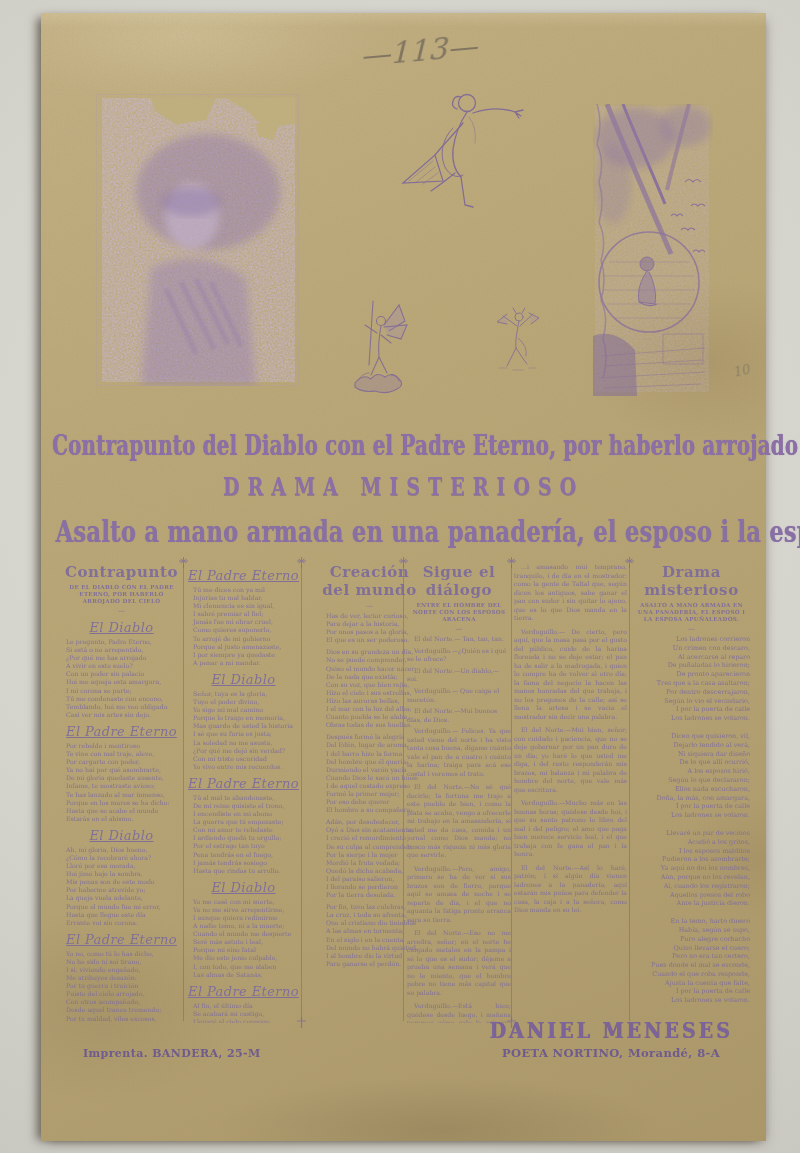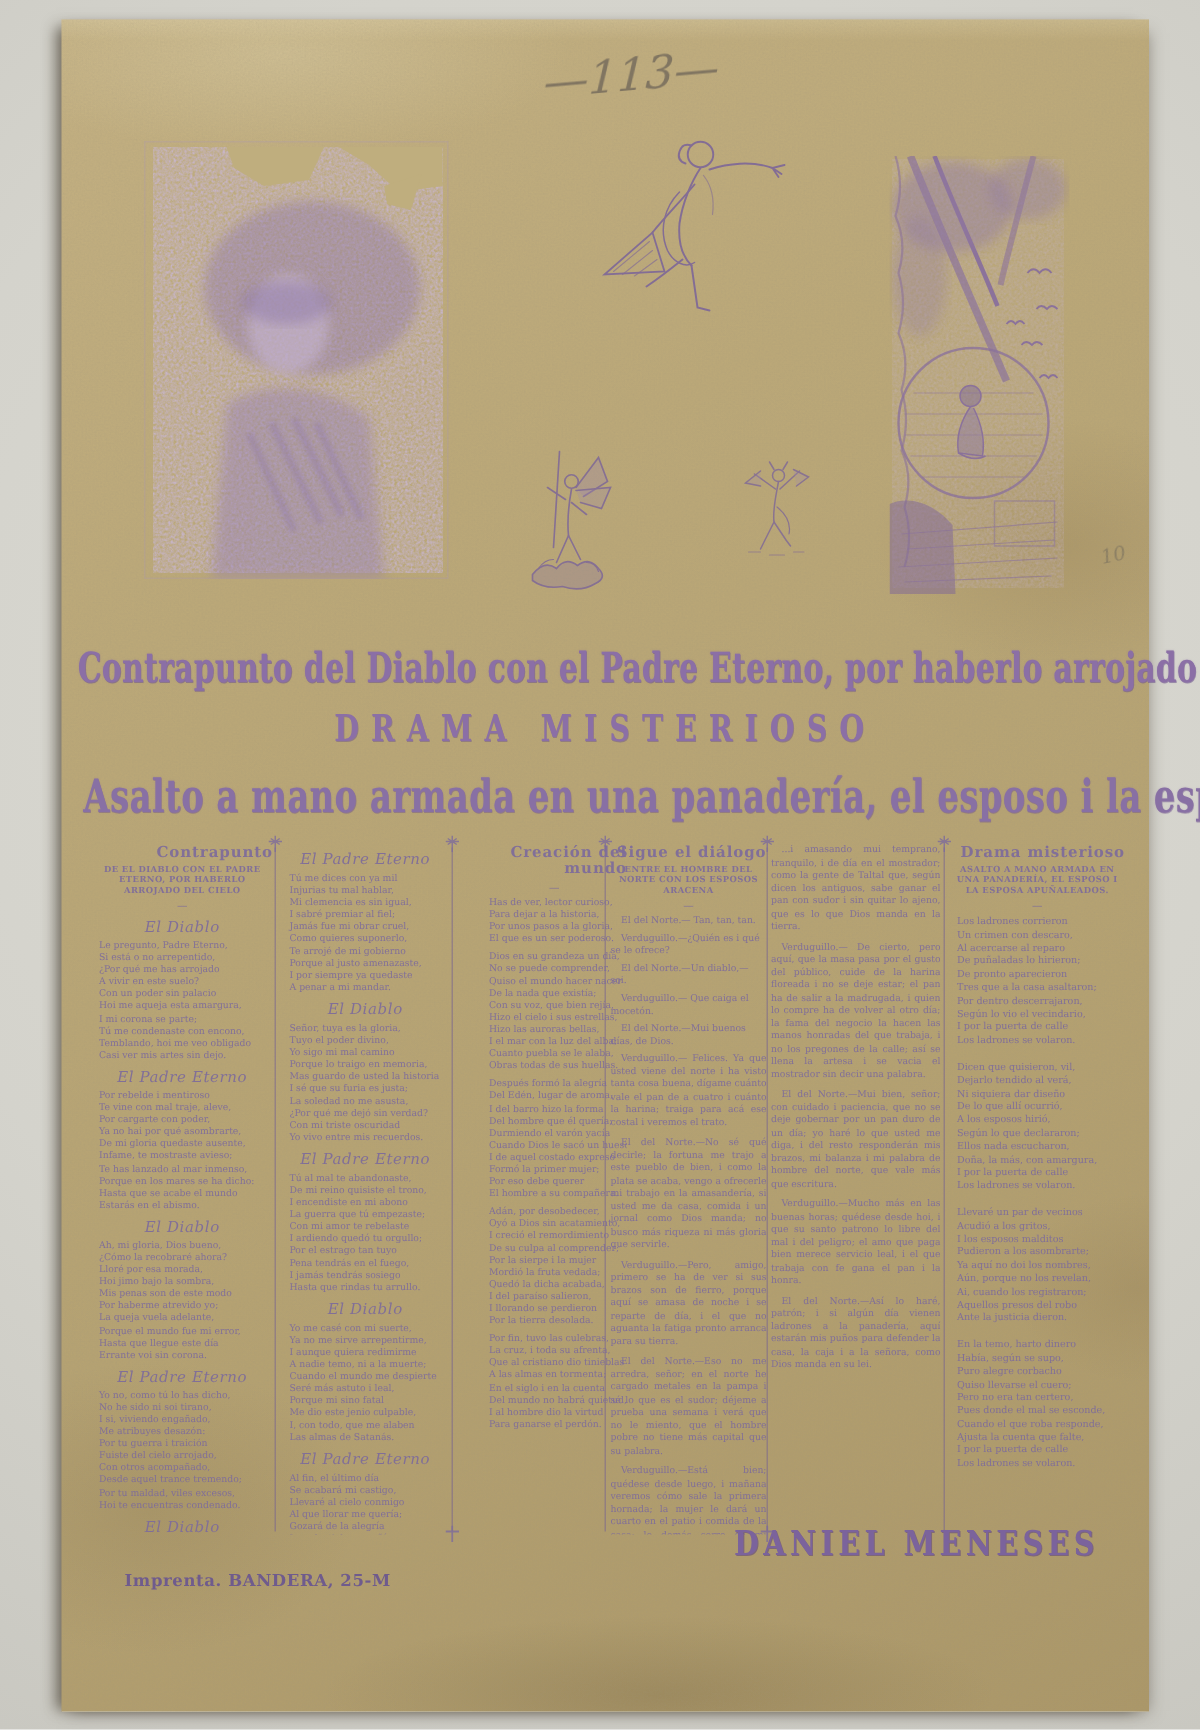--- a/index.html
+++ b/index.html
@@ -67,27 +67,27 @@
   }
   .c0{left:20px;width:121px;}
   .c1{left:147px;width:111px;}
   .c2{left:280px;width:97px;}
   .c3{left:366px;width:104px;}
   .c4{left:473px;width:113px;}
   .c5{left:592px;width:117px;}
   .vdiv{position:absolute;top:552px;height:456px;width:1px;background:rgba(115,95,145,.5);}
   .d0{left:142px;}.d1{left:260px;}.d2{left:362px;}.d3{left:470px;}.d4{left:588px;}
   .crossmark{position:absolute;width:9px;height:11px;opacity:.8;}
-  .col-title{font-size:10px;font-weight:bold;text-align:right;letter-spacing:.6px;margin:0 0 3px;}
+  .col-title{font-size:15px;font-weight:bold;text-align:center;letter-spacing:.6px;margin:0 0 3px;}
   .col-sub{font-size:5.6px;font-weight:bold;text-align:center;letter-spacing:.3px;line-height:7px;margin:0 2px 2px;}
   .rule{font-size:7px;text-align:center;line-height:8px;margin:1px 0 2px;}
-  .sect{font-size:10px;font-style:italic;text-align:center;margin:5px 0 3px;letter-spacing:.4px;}
+  .sect{font-size:13px;font-style:italic;text-align:center;margin:5px 0 3px;letter-spacing:.4px;text-decoration:underline;}
   .stanza{margin:0 0 4px;}
   .line{font-size:6.2px;line-height:8.1px;white-space:nowrap;overflow:hidden;padding-left:5px;}
-  .c5 .line{line-height:8.8px;font-size:6.4px;}
+  .c5 .line{line-height:8.8px;font-size:6.4px;text-align:right;}
   .c5 .stanza{margin-bottom:9px;}
   .para{font-size:6.2px;line-height:8.5px;text-align:justify;text-indent:7px;margin:0 0 5px;}
   .dlg{font-size:6.2px;line-height:8.6px;text-indent:7px;margin:0 0 3px;}
 
   
   .author{
     position:absolute;left:425px;top:1003px;width:290px;text-align:center;
     font-size:19px;font-weight:bold;letter-spacing:3px;color:#7b639c;
     transform:scaleY(1.2);transform-origin:center top;
     text-shadow:.6px .6px 0 rgba(95,70,125,.6);
@@ -527,14 +527,15 @@
           <div class="line">Cuando el que roba responde,</div>
           <div class="line">Ajusta la cuenta que falte,</div>
           <div class="line">I por la puerta de calle</div>
           <div class="line">Los ladrones se volaron.</div>
         </div>
       </div>
     </div>
 
   <div class="author">DANIEL MENESES</div>
   <div class="imprint">Imprenta. BANDERA, 25-M</div>
+  <div class="address">POETA NORTINO, Morandé, 8-A</div>
 
 </div>
 
 </body></html>

